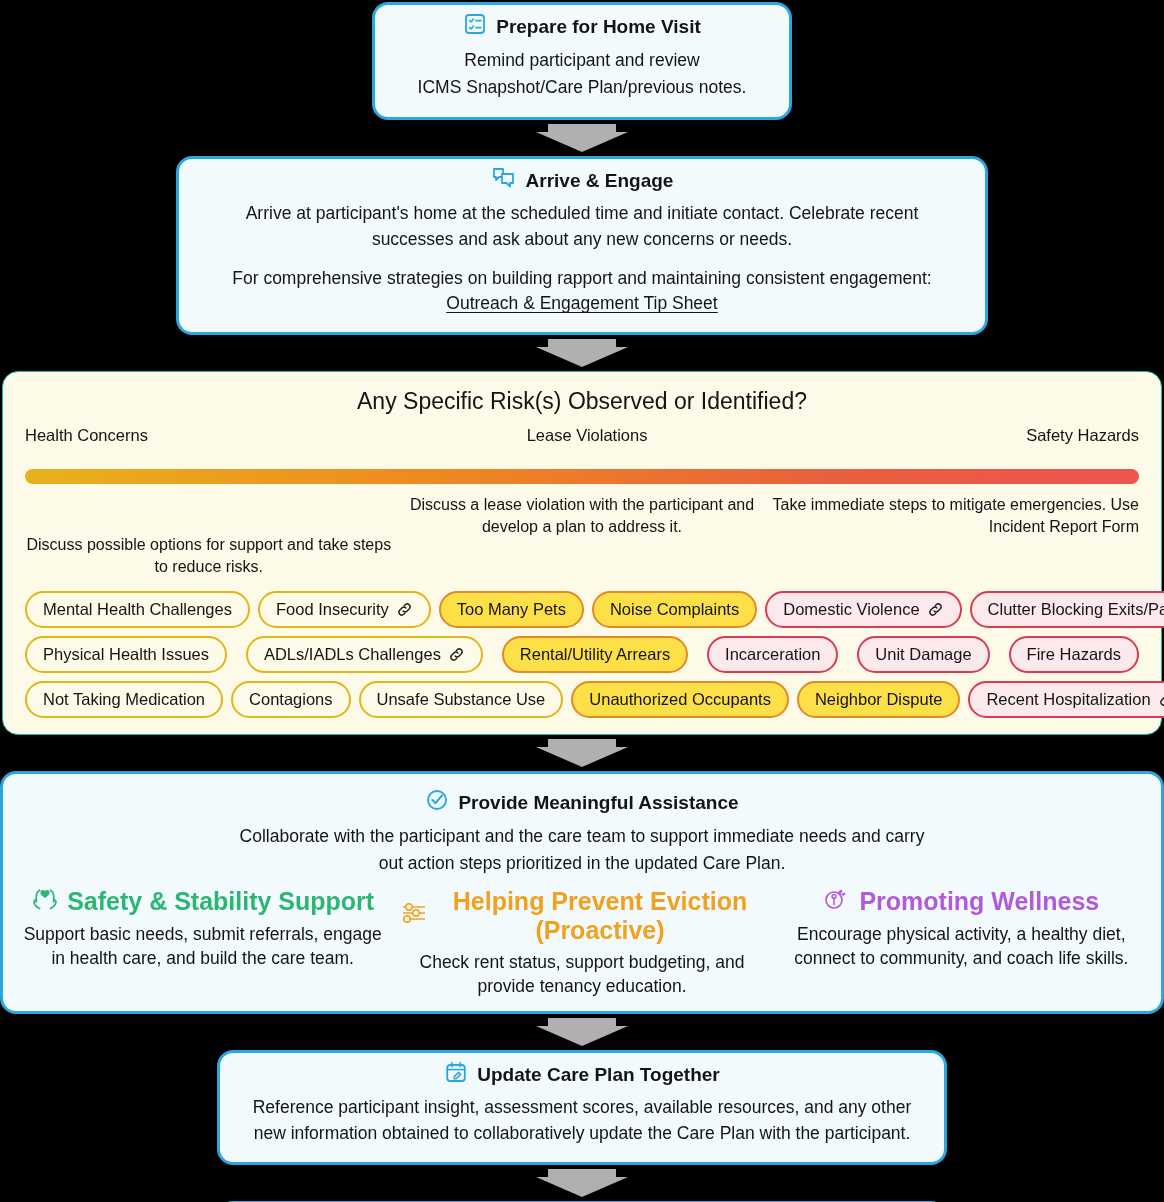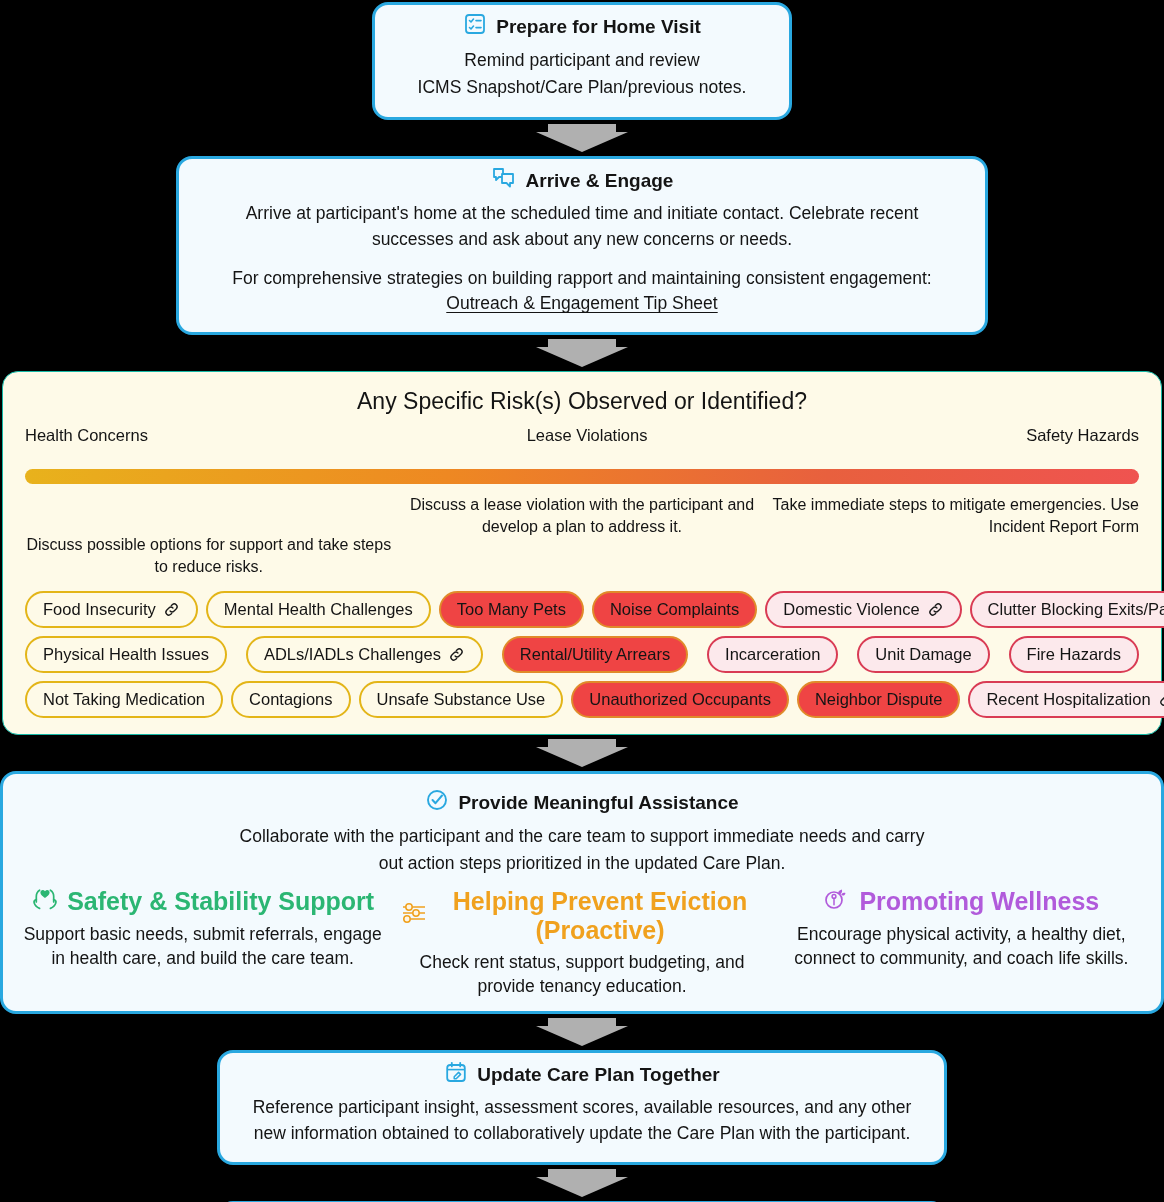--- a/index.html
+++ b/index.html
@@ -120,21 +120,21 @@
     border-radius: 999px;
     padding: 7px 16px;
     font-size: 16.5px;
     color: #141414;
     line-height: 1.15;
     white-space: nowrap;
     cursor: pointer;
     border: 2px solid transparent;
   }
   .pill.health  { background: #FEFAE8; border-color: #E3B518; }
-  .pill.lease   { background: #ef4444; border-color: #E08A2A; }
+  .pill.lease   { background: #fde047; border-color: #E08A2A; }
   .pill.safety  { background: #FCE9EC; border-color: #D93B54; }
   .link-ico { flex: 0 0 auto; display: inline-flex; }
 
   
   .assist {
     background: #F3FAFE;
     border: 3px solid #29A8E0;
     border-radius: 16px;
     width: 1164px;
     margin: 0 auto;
@@ -223,30 +223,30 @@
 
     <div class="risk-descs">
       <div class="left">Discuss possible options for support and take steps to reduce risks.</div>
       <div class="mid">Discuss a lease violation with the participant and develop a plan to address it.</div>
       <div class="right">Take immediate steps to mitigate emergencies. Use Incident Report Form</div>
     </div>
 
     <div class="pill-rows" id="pill-rows">
         <div class="pill-row">
           <div class="pill health">
+            <span>Mental Health Challenges</span>
+          </div>
+          <div class="pill health">
             <span>Food Insecurity</span>
             <span class="link-ico">
               <svg width="17" height="17" viewBox="0 0 20 20" fill="none">
                 <path d="M8.3 11.7 a3.4 3.4 0 0 0 4.8 0 l2.6 -2.6 a3.4 3.4 0 0 0 -4.8 -4.8 l-1.1 1.1" stroke="#1a1a1a" stroke-width="1.6" stroke-linecap="round" fill="none"></path>
                 <path d="M11.7 8.3 a3.4 3.4 0 0 0 -4.8 0 l-2.6 2.6 a3.4 3.4 0 0 0 4.8 4.8 l1.1 -1.1" stroke="#1a1a1a" stroke-width="1.6" stroke-linecap="round" fill="none"></path>
               </svg>
             </span>
-          </div>
-          <div class="pill health">
-            <span>Mental Health Challenges</span>
           </div>
           <div class="pill lease">
             <span>Too Many Pets</span>
           </div>
           <div class="pill lease">
             <span>Noise Complaints</span>
           </div>
           <div class="pill safety">
             <span>Domestic Violence</span>
             <span class="link-ico">

